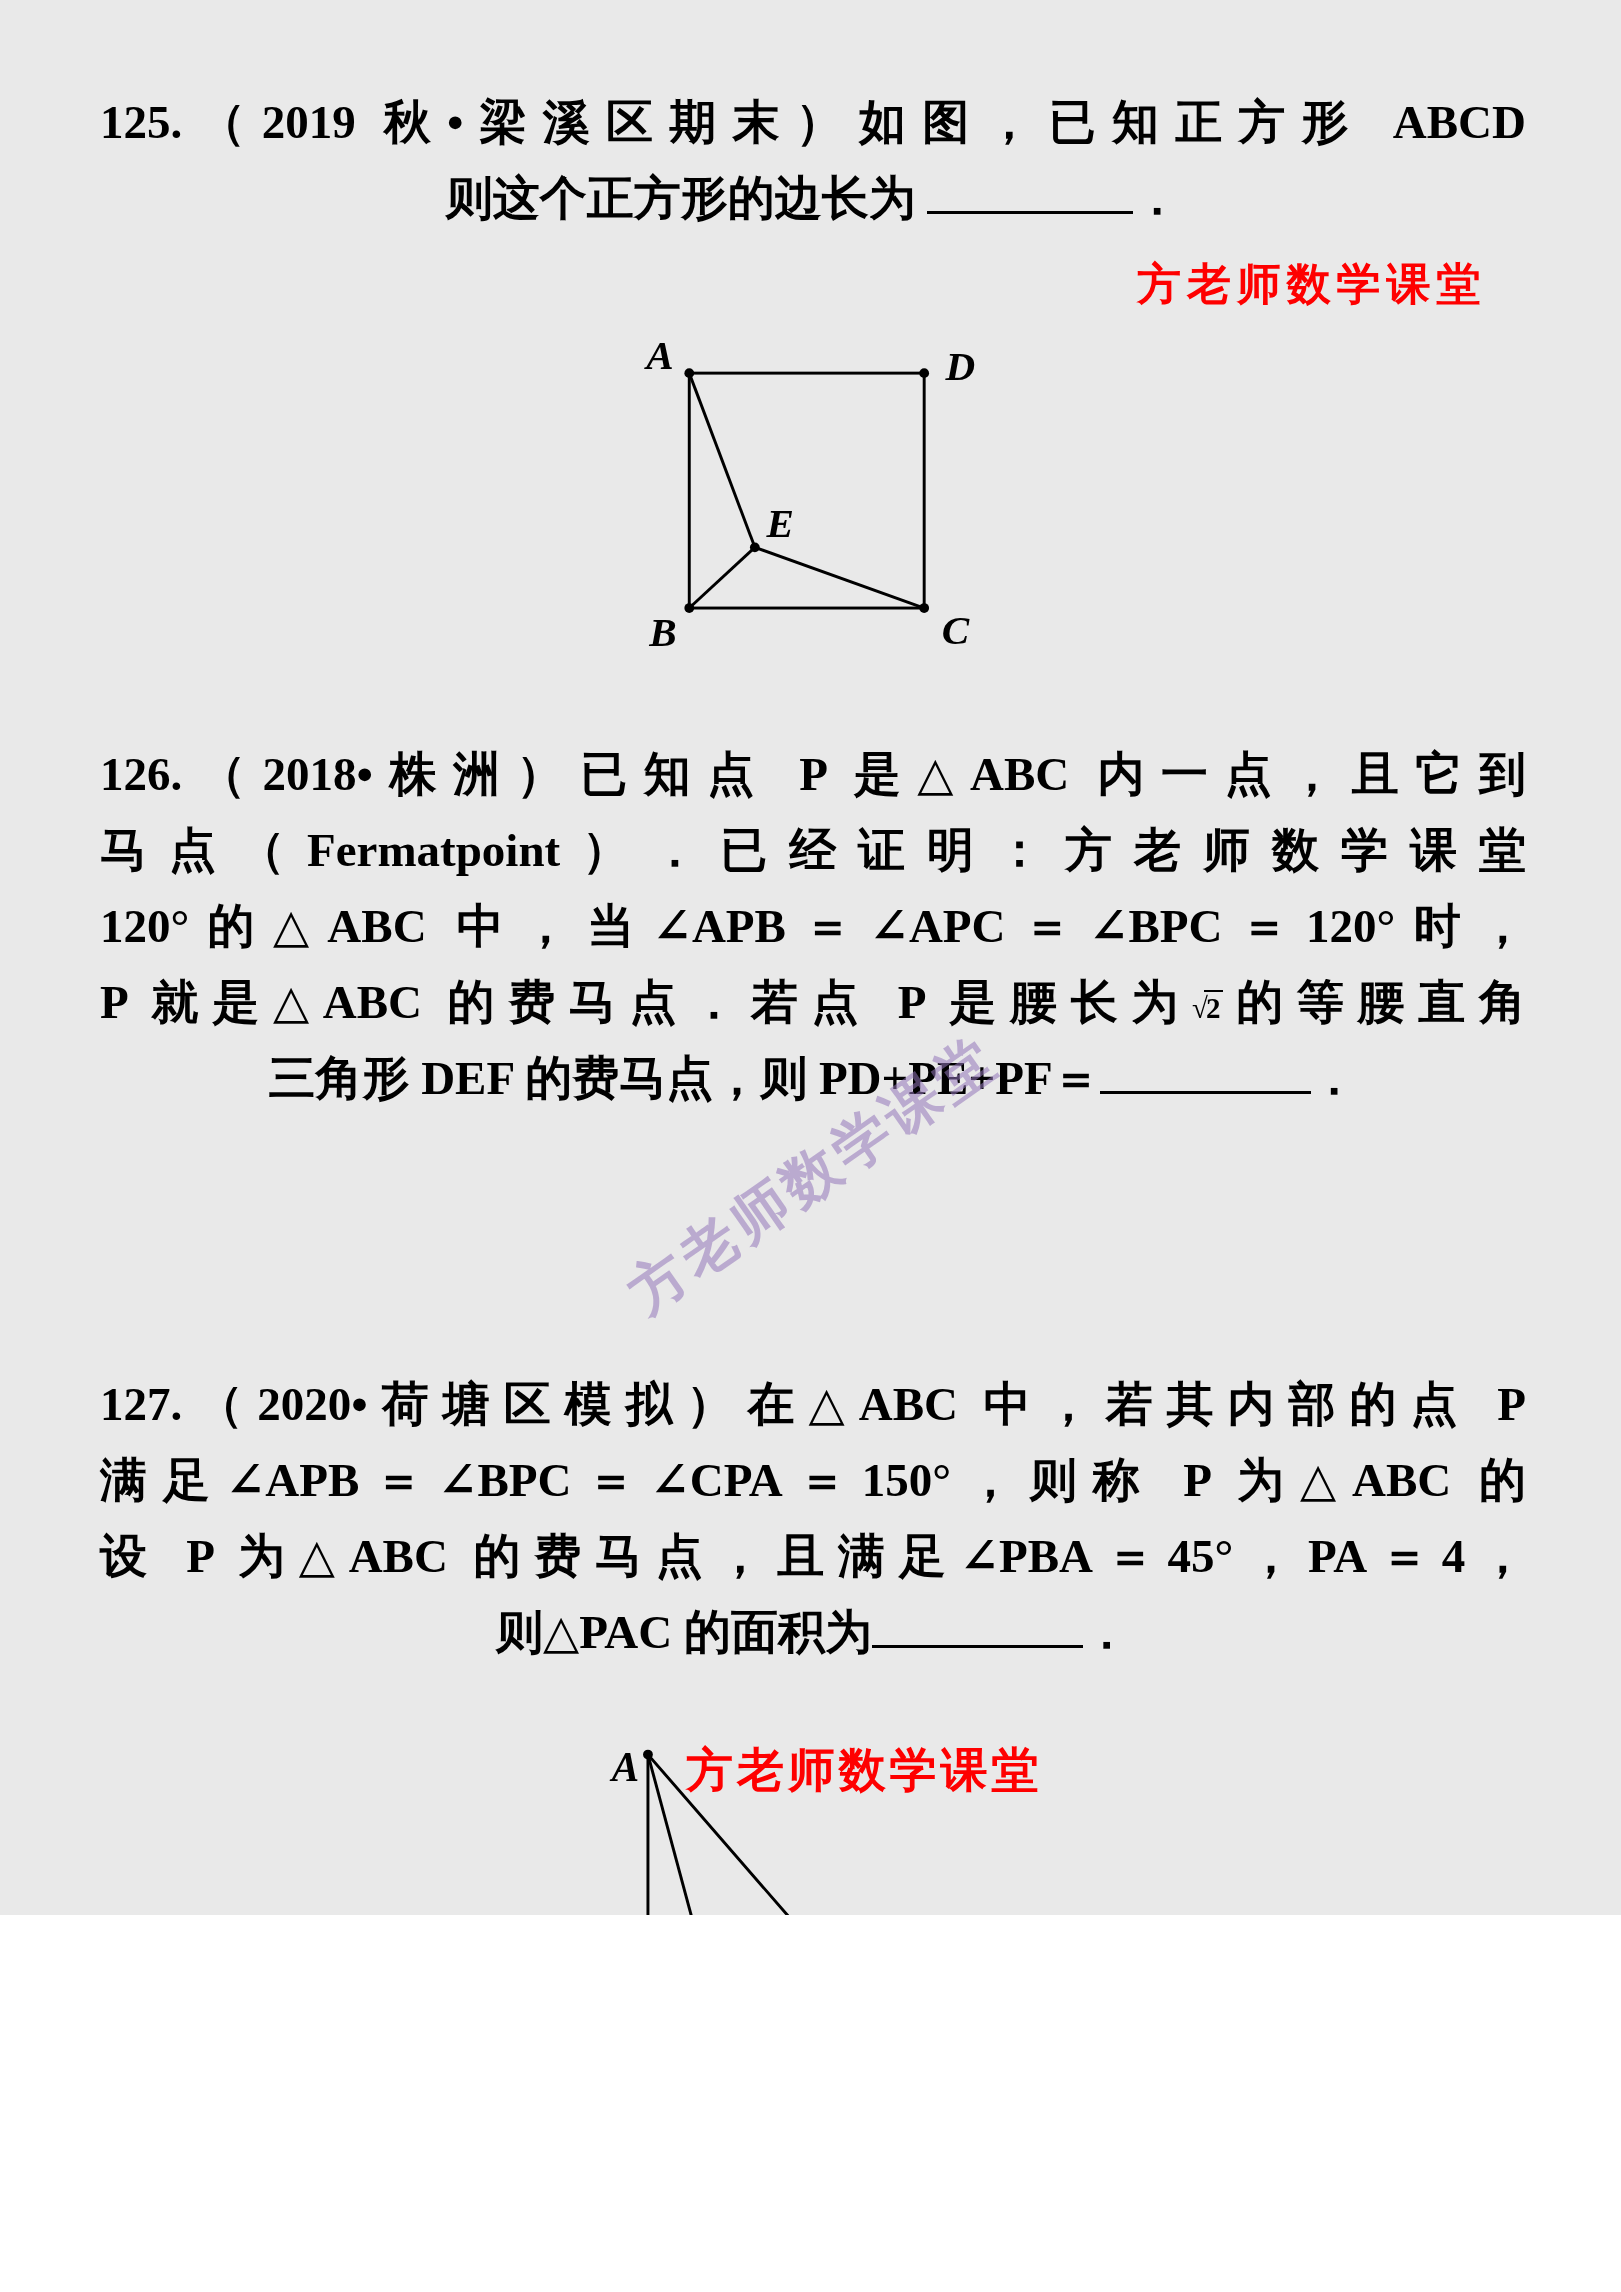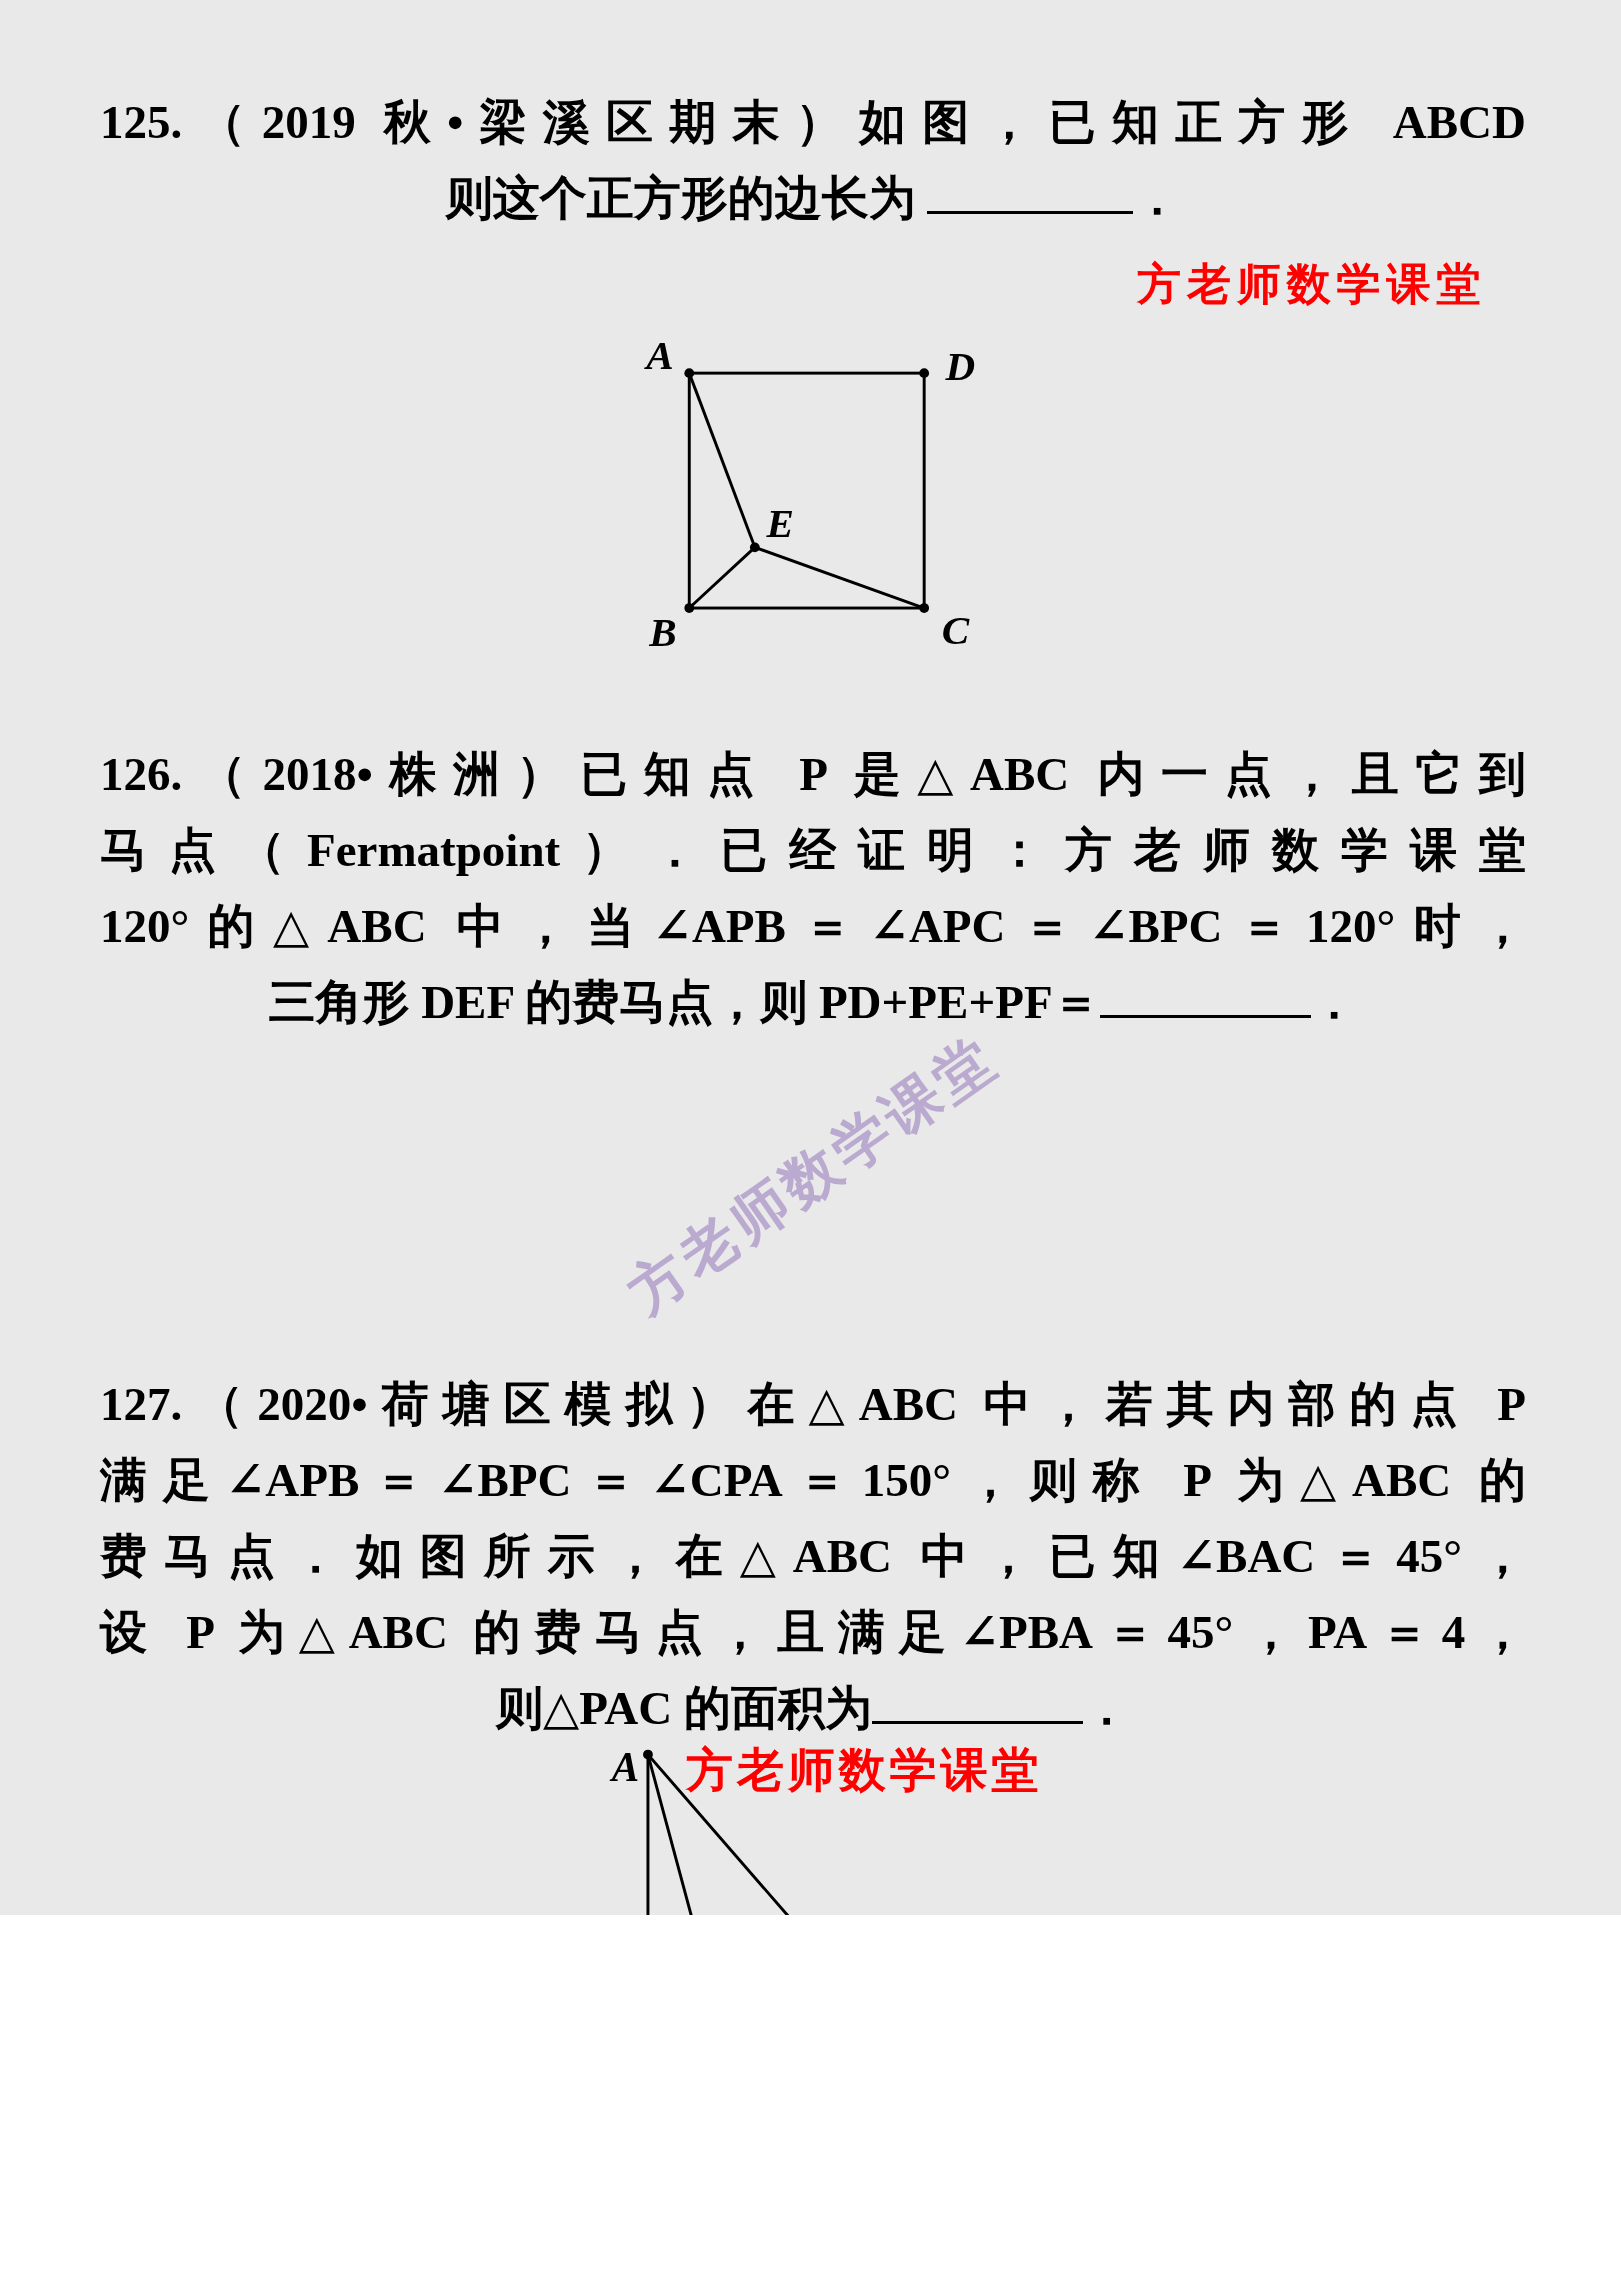--- a/index.html
+++ b/index.html
@@ -93,29 +93,29 @@
       <text x="76" y="320" text-anchor="middle">B</text>
       <text x="375" y="318" text-anchor="middle">C</text>
       <text x="196" y="208" text-anchor="middle">E</text>
     </svg>
   </div>
 
   <div id="p126" class="problem">
       <div class="line just">126.（2018•株洲）已知点 P 是△ABC 内一点，且它到</div>
       <div class="line just">马点（Fermatpoint）．已经证明：方老师数学课堂</div>
       <div class="line just">120°的△ABC 中，当∠APB＝∠APC＝∠BPC＝120°时，</div>
+      <div class="line just">P 就是△ABC 的费马点．若点 P 是腰长为<span class="rad small"><span class="rsign">√</span><span class="rbar">2</span></span>的等腰直角</div>
       <div class="line">三角形 DEF 的费马点，则 PD+PE+PF＝<span class="blank" style="width: 211px;"></span>．</div>
     </div>
 
   <div id="wm-diag" style="color: rgba(148, 118, 186, 0.55);">方老师数学课堂</div>
 
   <div id="p127" class="problem">
       <div class="line just">127.（2020•荷塘区模拟）在△ABC 中，若其内部的点 P</div>
       <div class="line just">满足∠APB＝∠BPC＝∠CPA＝150°，则称 P 为△ABC 的</div>
-      <div class="line just">费马点．如图所示，在△ABC 中，已知∠BAC＝45°，</div>
       <div class="line just">设 P 为△ABC 的费马点，且满足∠PBA＝45°，PA＝4，</div>
       <div class="line">则△PAC 的面积为<span class="blank" style="width: 211px;"></span>．</div>
     </div>
 
   <div id="fig2" class="fig">
     <svg width="441" height="372" viewBox="0 0 450 380">
       <g stroke="#000" stroke-width="3" fill="none">
         <polygon points="61,20 61,318 319,317"></polygon>
         <line x1="121" y1="243" x2="61" y2="20"></line>
         <line x1="121" y1="243" x2="61" y2="318"></line>

